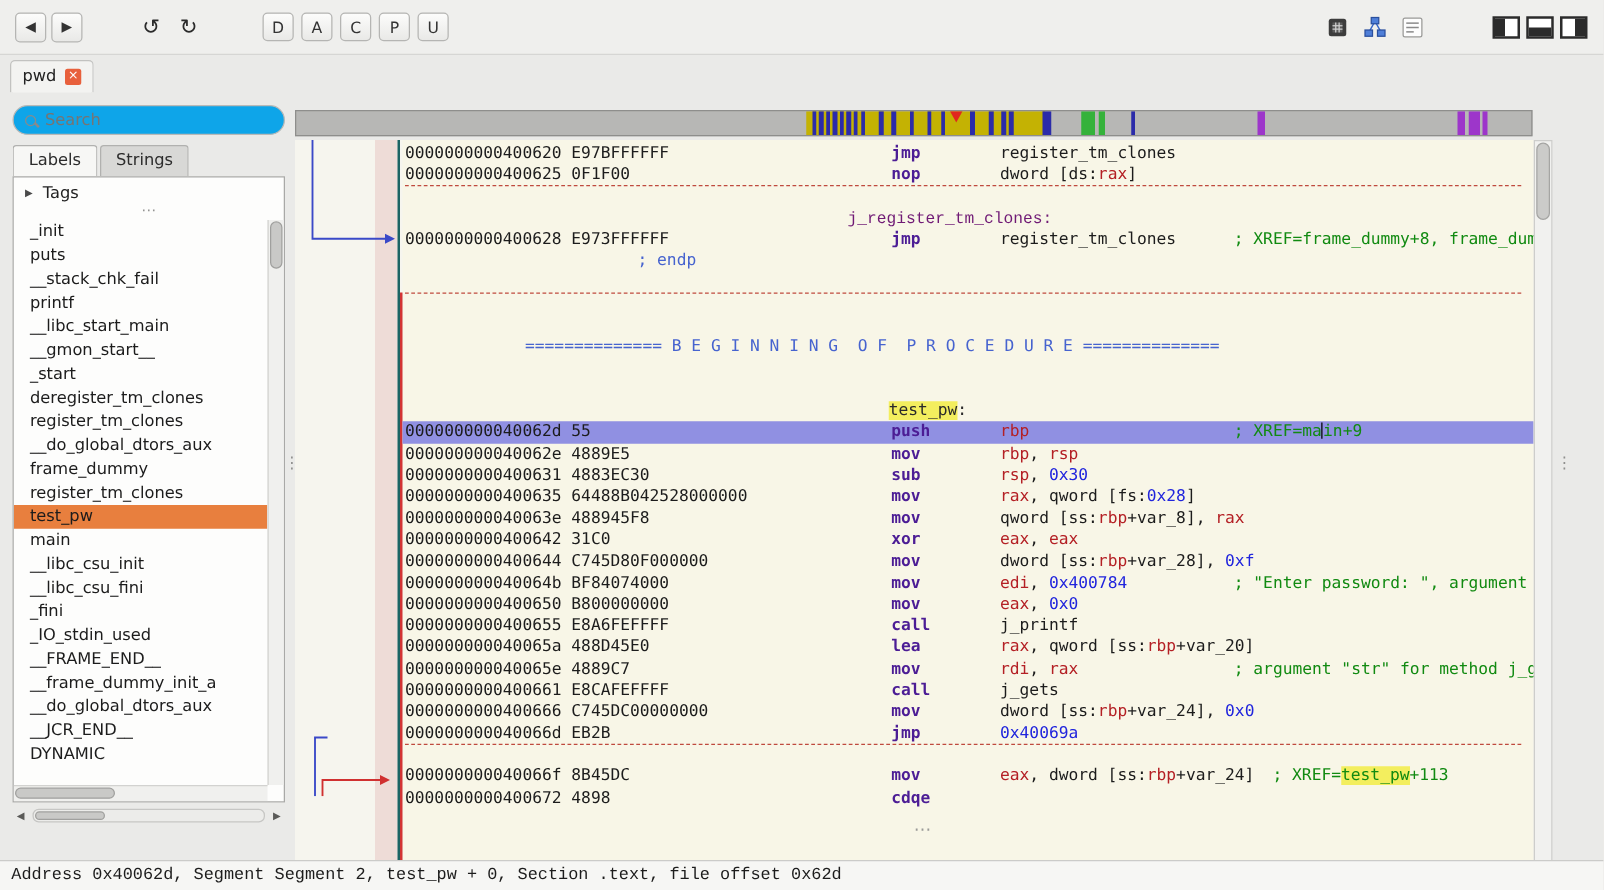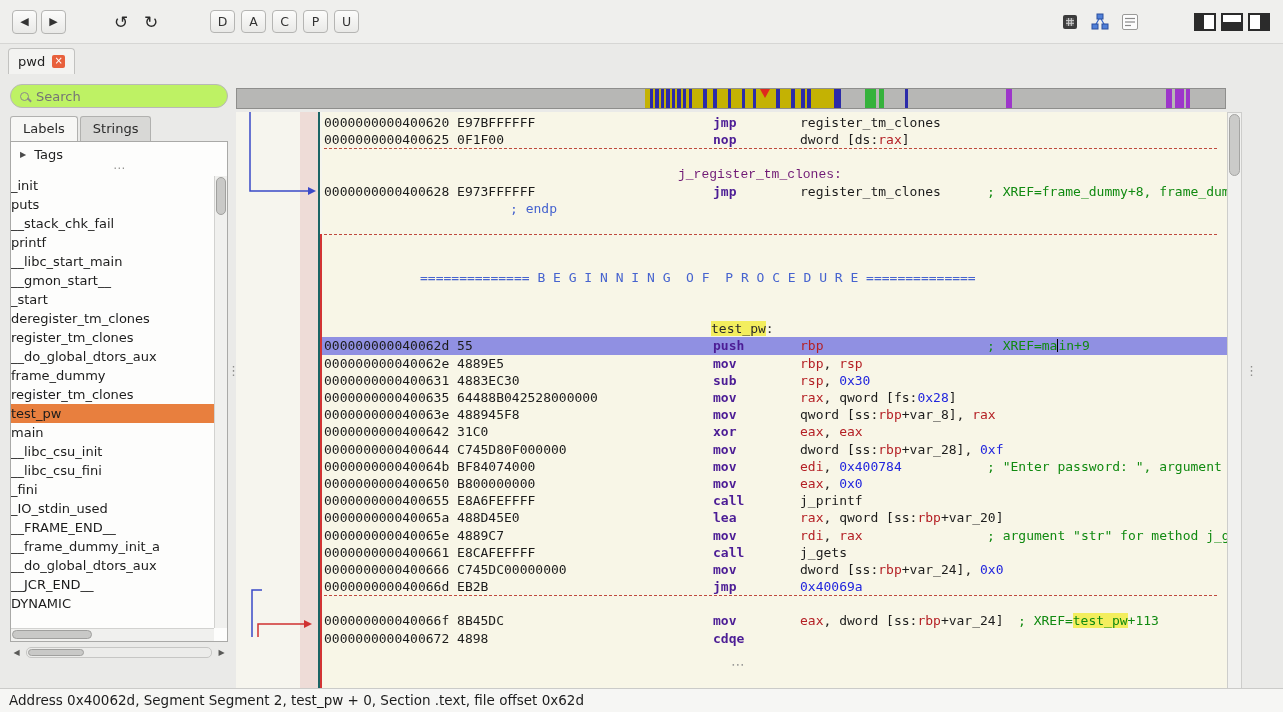--- a/index.html
+++ b/index.html
@@ -31,39 +31,39 @@
   
   .tabbar { position:absolute; top:44px; left:0; right:0; height:30px; }
   .tab { position:absolute; left:8px; top:4px; height:26px; background:#f3f3f1;
          border:1px solid #c2c2c0; border-bottom:none; border-radius:4px 4px 0 0;
          display:flex; align-items:center; gap:7px; padding:0 9px; font-size:13px; color:#222; }
   .tab-close { width:13px; height:13px; background:#e8603c; border-radius:2px; color:#fff;
                font-size:10px; line-height:12px; text-align:center; }
 
   
   .sidebar { position:absolute; left:8px; top:84px; width:222px; height:576px; }
-  .search { height:24px; margin:0 2px; border:1px solid #b9b9b7; border-radius:12px; background:#bef264;
+  .search { height:24px; margin:0 2px; border:1px solid #b9b9b7; border-radius:12px; background:#0ea5e9;
             display:flex; align-items:center; gap:7px; padding:0 9px; }
   .lens { width:9px; height:9px; border:1.5px solid #8a8a8a; border-radius:50%; position:relative; flex:none; }
   .lens::after { content:""; position:absolute; width:5px; height:1.5px; background:#8a8a8a;
                  transform:rotate(45deg); right:-4px; bottom:-1px; }
   .search input { border:none; outline:none; background:transparent; flex:1; font-size:13px; color:#444;
                   font-family:"DejaVu Sans","Liberation Sans",sans-serif; }
   .nbtabs { position:absolute; top:32px; left:2px; right:2px; height:25px; display:flex; }
   .nbtab { padding:4px 12px 3px; font-size:13px; color:#2c2c2c; background:#d8d8d6;
            border:1px solid #b1b1af; border-bottom:none; border-radius:3px 3px 0 0; margin-right:2px; }
   .nbtab.active { background:#f7f7f5; }
   .panel { position:absolute; top:57px; left:2px; right:2px; bottom:18px; border:1px solid #a9a9a7;
            background:#fdfdfc; overflow:hidden; }
   .tags-row { height:24px; display:flex; align-items:center; gap:8px; padding-left:9px; font-size:13px; color:#222; }
   .tri { font-size:8px; color:#4a4a4a; }
   .grip-row { height:9px; text-align:center; color:#949492; font-size:12px; line-height:5px; }
   .list { position:absolute; top:34px; left:0; right:13px; bottom:13px; overflow:hidden;
           font-size:13px; color:#1c1c1c; }
-  .litem { height:19px; line-height:19px; padding-left:0; white-space:nowrap; }
+  .litem { height:19px; line-height:19px; padding-left:13px; white-space:nowrap; }
   .litem.sel { background:#e87f3e; }
   .list-vscroll { position:absolute; top:34px; right:0; width:13px; bottom:13px; background:#f0f0ee;
                   border-left:1px solid #d2d2d0; }
   .list-vscroll .thumb { margin:1px; height:38px; background:#c9c9c7; border:1px solid #a0a09e; border-radius:6px; }
   .list-hscroll { position:absolute; left:0; right:13px; bottom:0; height:13px; background:#f0f0ee;
                   border-top:1px solid #d2d2d0; }
   .list-hscroll .thumb { margin:1px; width:80px; height:9px; background:#c9c9c7; border:1px solid #a0a09e; border-radius:5px; }
   .sb-bottom { position:absolute; left:2px; right:2px; bottom:0; height:15px; display:flex; align-items:center; gap:3px; }
   .sb-arrow { font-size:8px; color:#5a5a58; width:13px; text-align:center; }
   .sb-trough { flex:1; height:11px; background:#ececea; border:1px solid #c6c6c4; border-radius:5px; position:relative; }
@@ -109,21 +109,21 @@
   .hscroll { position:absolute; left:0; right:15px; bottom:0; height:15px; background:#f1f1ef;
              border:1px solid #cdcdcb; }
   .hscroll .thumb { margin:1px 0 1px 13px; width:84px; height:11px; background:#cbcbc9;
                     border:1px solid #a5a5a3; border-radius:7px; }
 
   .bottom-grip { position:absolute; left:236px; width:1006px; top:656px; height:20px; text-align:center;
                  color:#9a9a98; font-size:14px; letter-spacing:2px; }
 
   
   .statusbar { position:absolute; left:0; right:0; bottom:0; height:24px; background:#f6f6f4;
-               border-top:1px solid #cbcbc9; line-height:23px; padding-left:9px; font-size:13.5px; color:#1c1c1c; }
+               border-top:1px solid #cbcbc9; line-height:23px; padding-left:9px; font-size:13.5px; color:#1c1c1c;font-family:Liberation Mono, monospace; }
 
   
   svg { display:block; }
 </style>
 </head>
 <body>
 
 <div class="window">
 
   <div class="toolbar">

